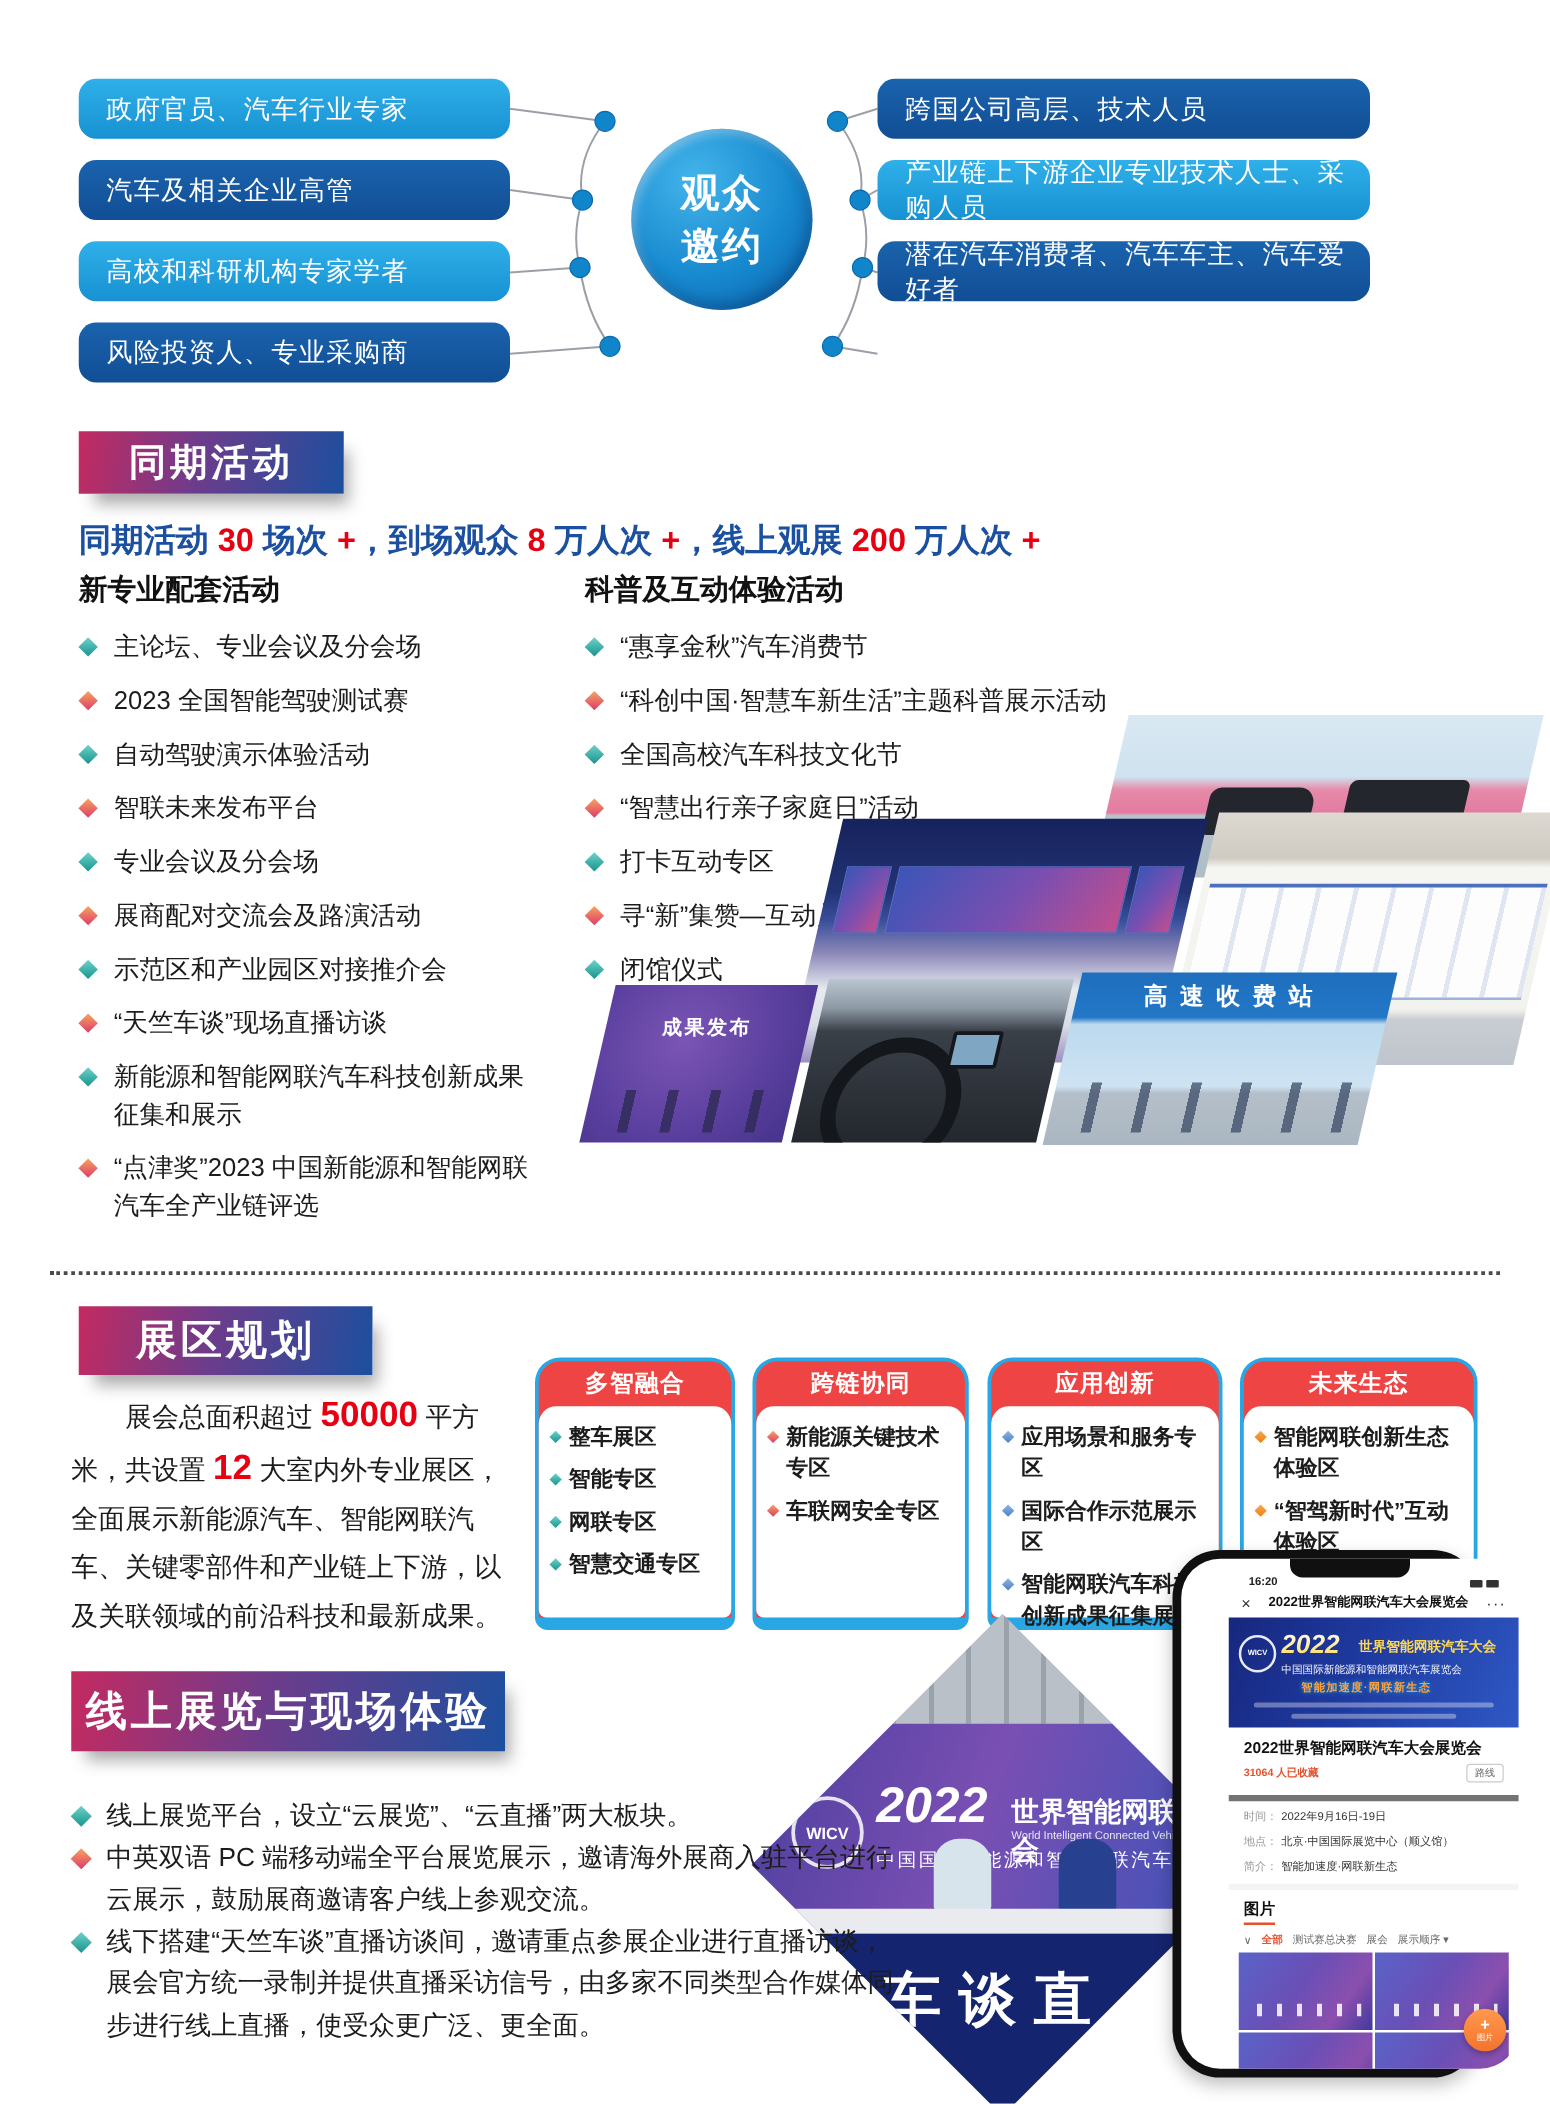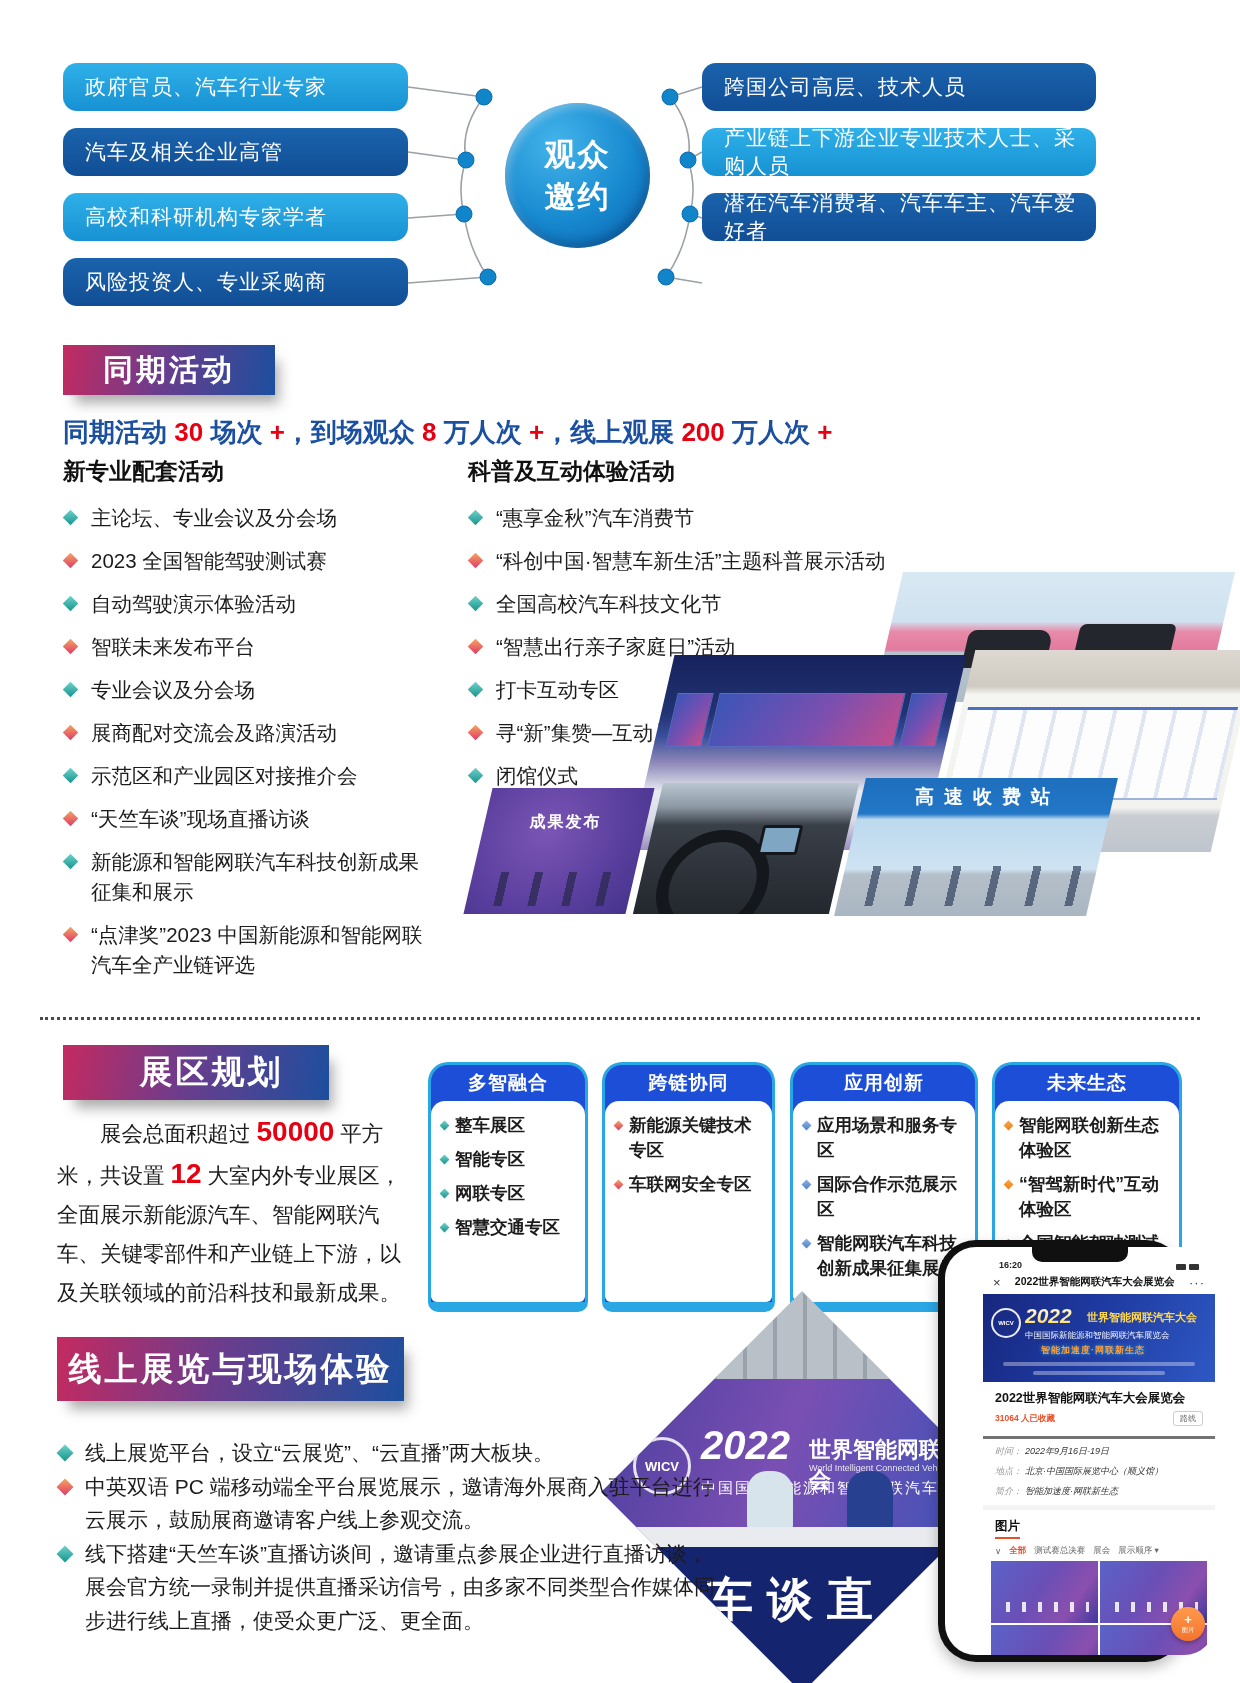--- a/index.html
+++ b/index.html
@@ -20,21 +20,21 @@
          box-shadow:inset -3px -5px 10px rgba(0,40,90,.35), inset 3px 4px 8px rgba(255,255,255,.35);
          display:flex;flex-direction:column;align-items:center;justify-content:center;
          color:#fff;font-size:31px;font-weight:700;line-height:1.35;letter-spacing:2px;}
 
   
   .banner{position:absolute;display:flex;align-items:center;justify-content:center;
           background:linear-gradient(100deg,#c42a60 0%,#6d3c8c 45%,#1c4f9e 100%);
           color:#fff;font-weight:700;letter-spacing:3px;
           box-shadow:8px 12px 12px -4px rgba(70,70,70,.45);}
   .banner.b1{left:63px;top:345px;width:212px;height:50px;font-size:30px;}
-  .banner.b2{left:63px;top:1045px;width:235px;height:55px;font-size:33px;padding-left:31px;}
+  .banner.b2{left:63px;top:1045px;width:235px;height:55px;font-size:33px;}
   .banner.b3{left:57px;top:1337px;width:347px;height:64px;font-size:33px;}
 
   
   .stats{position:absolute;left:63px;top:415px;font-size:26px;font-weight:700;white-space:nowrap;}
   .seg{display:inline;}
   .seg.c-blue{color:#1b4fa0;}
   .seg.c-red{color:#e60012;}
 
   
   .evcol{position:absolute;}
@@ -82,22 +82,22 @@
   .pF .crowd{position:absolute;bottom:10px;left:10px;right:10px;height:40px;
       background:repeating-linear-gradient(90deg,transparent 0 18px,#3b4a66 18px 26px,transparent 26px 40px);opacity:.75;}
 
   
   .divider{position:absolute;left:40px;top:1017px;width:1160px;border-top:3px dotted #4b4b4b;}
 
   
   .zonepara{position:absolute;left:57px;top:1112px;width:348px;font-size:21.5px;line-height:39px;
             color:#1c1c1c;text-indent:2em;}
   .zonepara .seg.c-rednum{color:#e60012;font-weight:700;font-size:28px;}
-  .card{position:absolute;top:1062px;height:250px;box-sizing:border-box;
-        border:3px solid #29a7e5;border-bottom-width:10px;border-radius:20px 20px 10px 10px;background:#1d4ed8;}
+  .card{position:absolute;top:1086px;height:218px;box-sizing:border-box;
+        border:3px solid #29a7e5;border-bottom-width:10px;border-radius:20px 20px 10px 10px;background:#ef4444;}
   .card.k1{left:428px;width:160px;}
   .card.k2{left:602px;width:173px;}
   .card.k3{left:790px;width:188px;}
   .card.k4{left:992px;width:190px;}
   .cardhead{height:36px;display:flex;align-items:center;justify-content:center;
             color:#fff;font-size:19px;font-weight:700;letter-spacing:1px;}
   .cardbody{background:#fff;border-radius:14px 14px 6px 6px;height:calc(100% - 36px);box-sizing:border-box;
             padding:12px 8px 6px 8px;}
   .card .li{padding-left:16px;font-size:17.5px;font-weight:600;line-height:25px;margin-bottom:9px;}
   .card .li .dia{left:2px;top:9px;width:7px;height:7px;}
@@ -152,21 +152,21 @@
   .pbanner .bt{position:absolute;left:104px;top:16px;font-size:11px;font-weight:700;color:#ffd84d;}
   .pbanner .bs{position:absolute;left:42px;top:36px;font-size:8.5px;color:#fff;opacity:.95;}
   .pbanner .slog{position:absolute;left:58px;top:50px;font-size:9px;font-weight:700;
            color:#ff9d3c;text-shadow:0 0 4px rgba(0,229,255,.6);letter-spacing:1px;}
   .pbanner .frow{position:absolute;left:20px;right:20px;height:4px;background:rgba(255,255,255,.35);border-radius:2px;}
   .pinfo{padding:8px 12px 4px 12px;}
   .pinfo .pt{font-size:12.5px;font-weight:700;color:#111;}
   .favrow{display:flex;align-items:center;justify-content:space-between;margin-top:4px;}
   .fav{font-size:8.5px;color:#e8502c;font-weight:700;}
   .routebtn{font-size:8px;color:#666;border:1px solid #ccc;border-radius:3px;padding:1px 6px;}
-  .prows{padding:6px 12px 0 12px;border-top:3px solid #737373;margin-top:6px;font-style:italic;}
+  .prows{padding:6px 12px 0 12px;border-top:5px solid #737373;margin-top:6px;}
   .prow{display:flex;font-size:9px;color:#333;margin-bottom:7px;}
   .prow .lab{color:#999;width:30px;flex:none;}
   .pdiv{height:5px;background:#f4f4f4;}
   .pgal{padding:6px 12px 0 12px;}
   .pgal .gt{font-size:12.5px;font-weight:700;color:#111;border-bottom:2px solid #e8502c;display:inline-block;padding-bottom:2px;}
   .ptabs{display:flex;align-items:center;gap:8px;padding:6px 12px 4px 12px;font-size:8.5px;color:#666;}
   .ptabs .tb.c-orange{color:#e8502c;font-weight:700;}
   .pgrid{display:grid;grid-template-columns:1fr 1fr;gap:2px;padding:0 8px;}
   .pthumb{height:62px;background:linear-gradient(125deg,#5a63c8 0%,#6a4fb6 45%,#8b4fae 75%,#41399e 100%);
           position:relative;overflow:hidden;}

